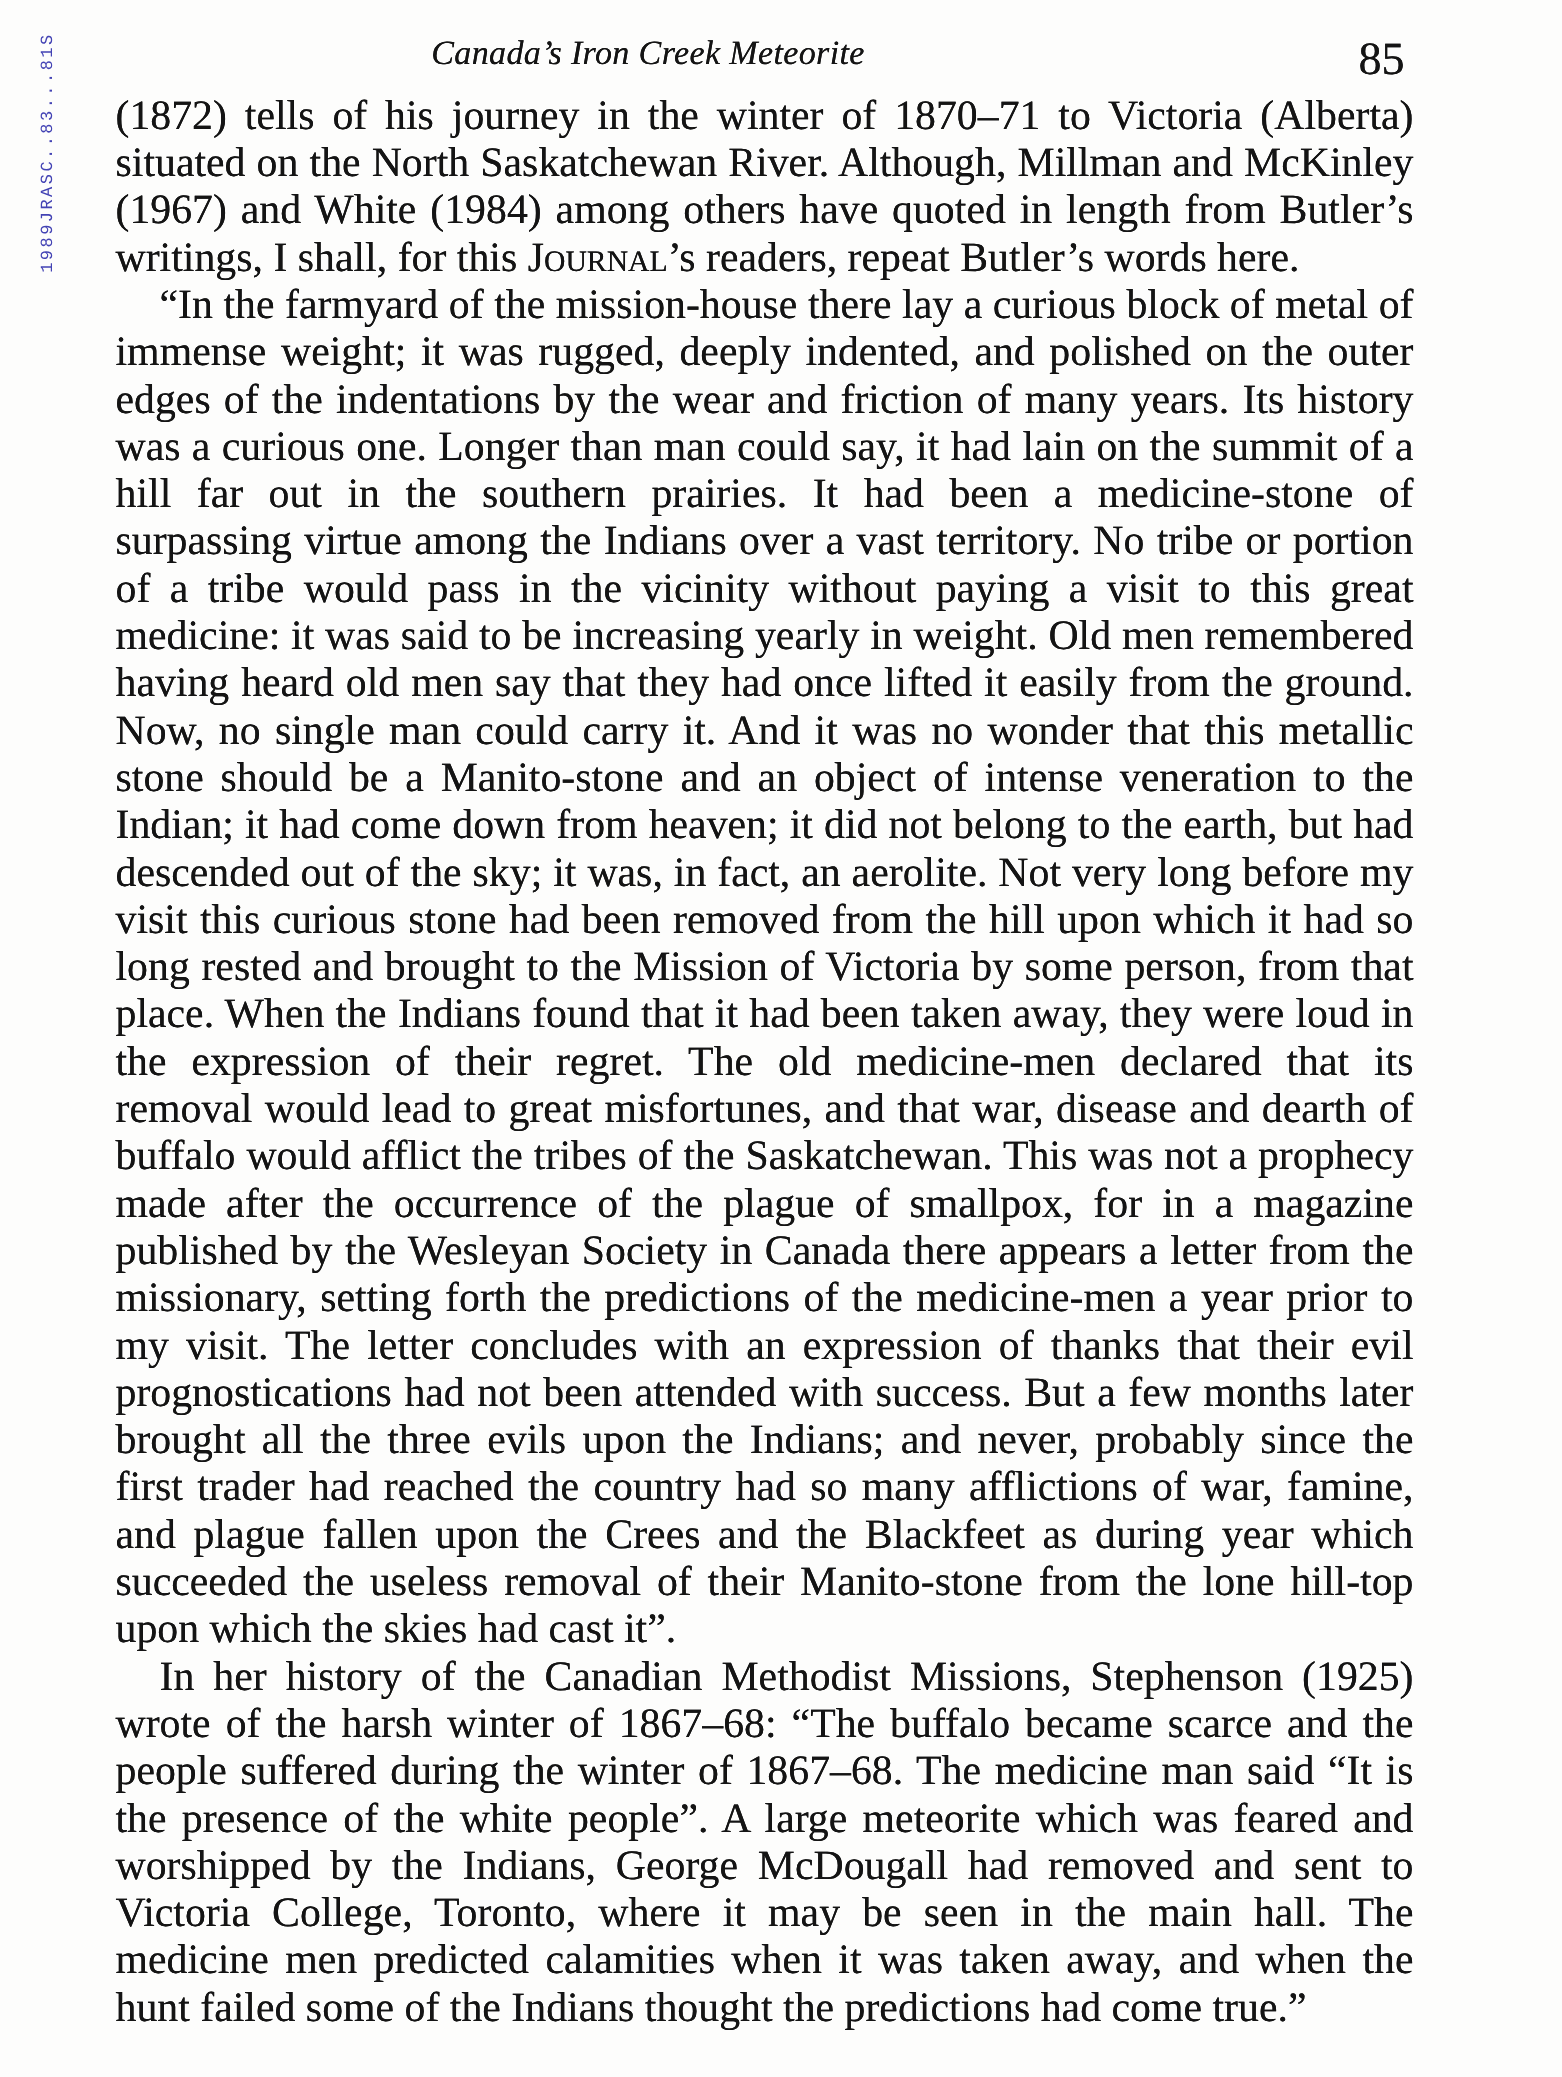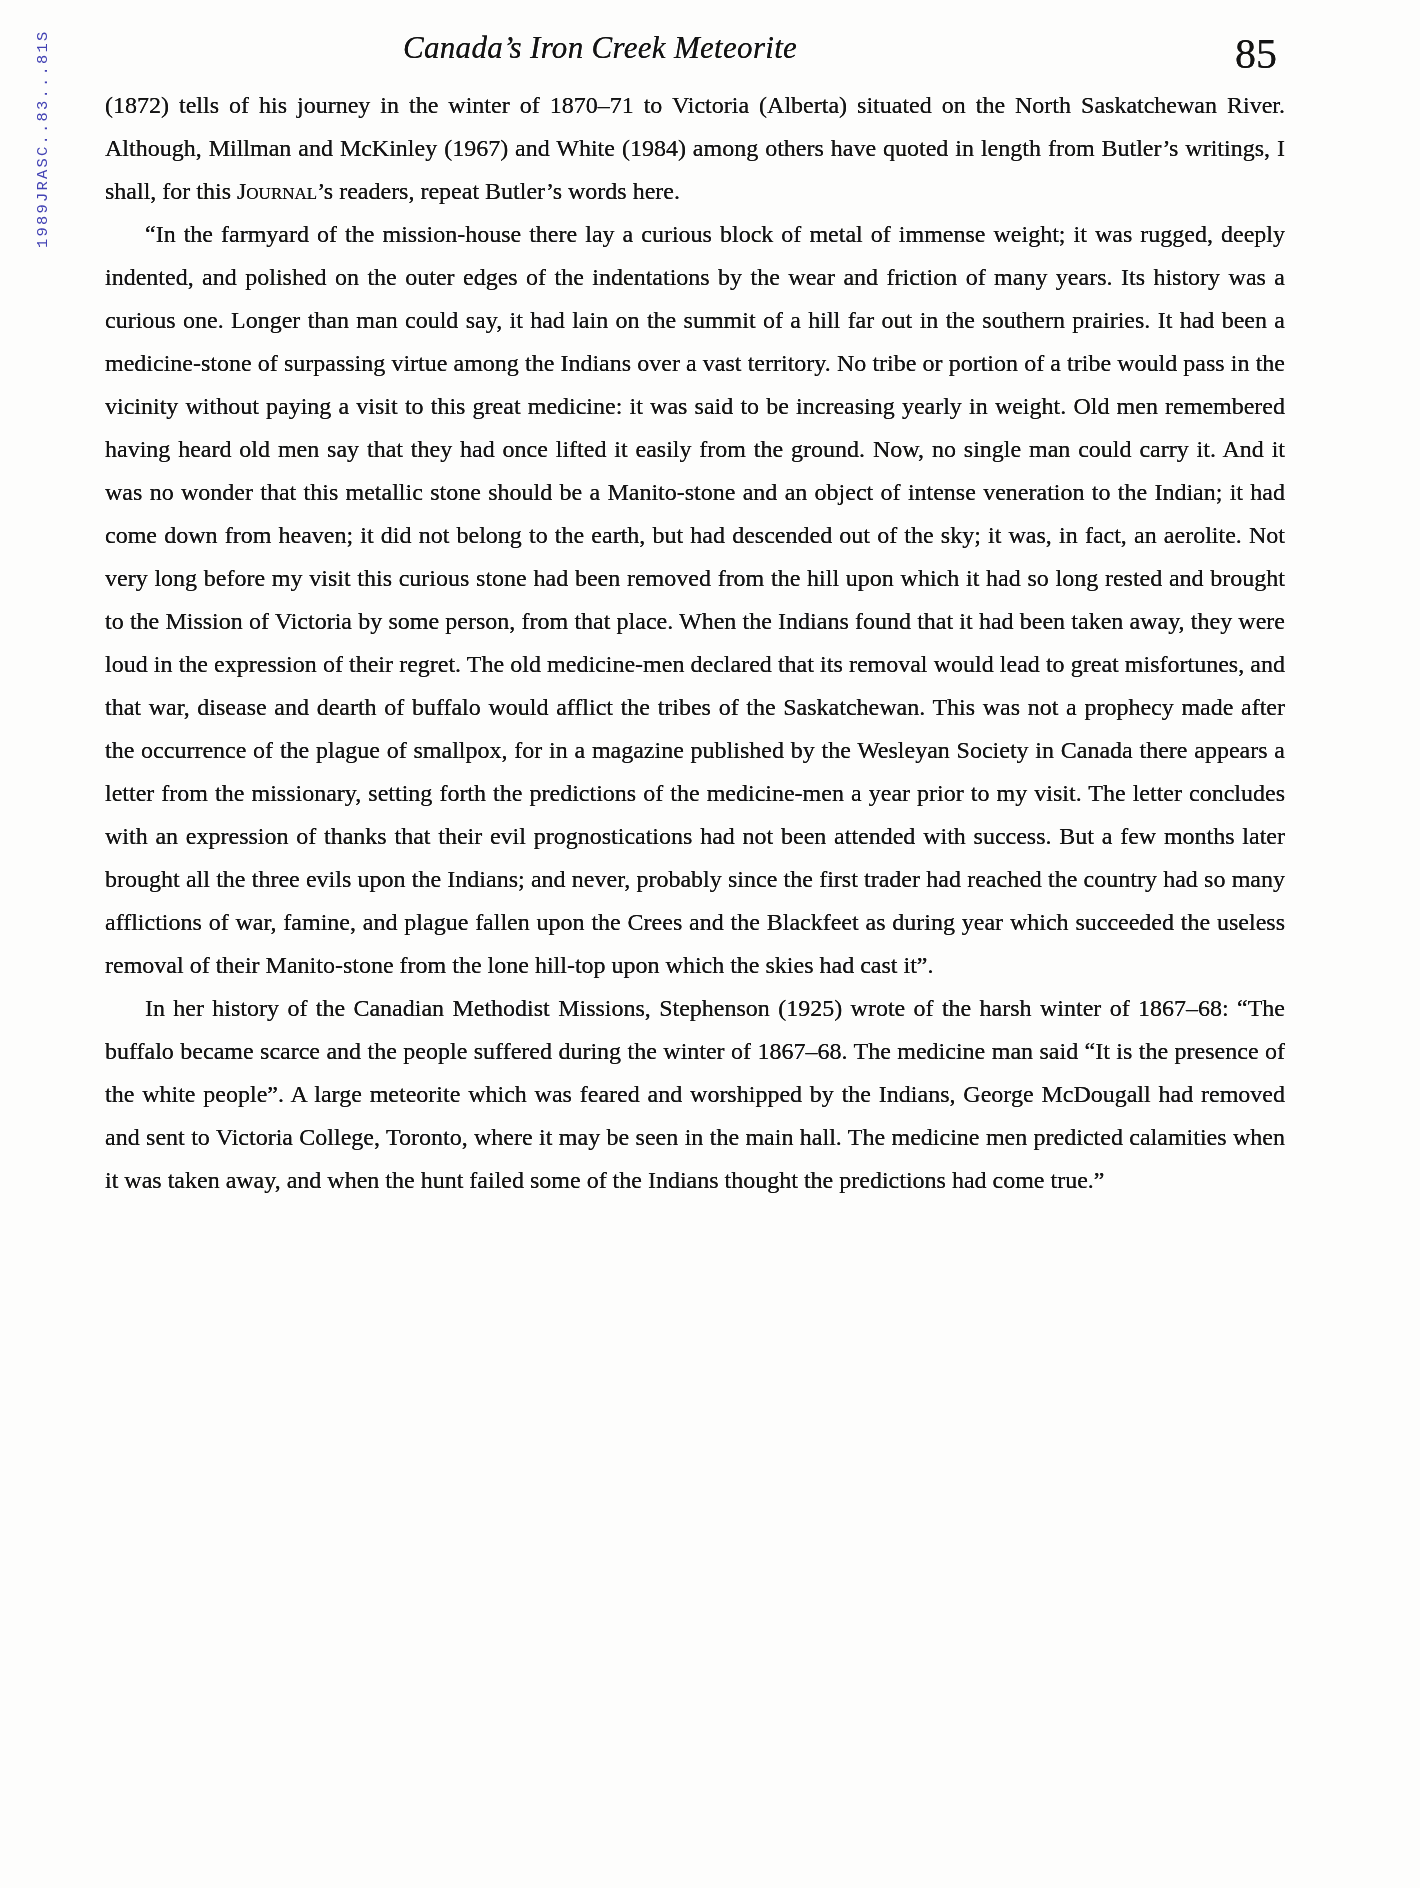--- a/index.html
+++ b/index.html
@@ -38,35 +38,34 @@
   }
   .title {
     position: absolute;
     left: 287px;
     top: 0;
     font-style: italic;
     font-size: 31px;
     letter-spacing: 0.3px;
     white-space: nowrap;
     text-shadow: 0 0 0.4px currentColor;
-    margin-left: 11px;
   }
   .page-number {
     position: absolute;
     right: 8px;
     top: 0;
     font-size: 42px;
     text-shadow: 0 0 0.4px currentColor;
   }
   .body {
     position: absolute;
     top: 84px;
     left: 105px;
     width: 1180px;
-    font-size: 24px;
+    font-size: 38px;
     line-height: 43px;
     text-align: justify;
     text-shadow: 0 0 0.45px currentColor;
   }
   .body p {
     margin: 0;
     padding: 0;
   }
   .body p.indent {
     text-indent: 40px;

